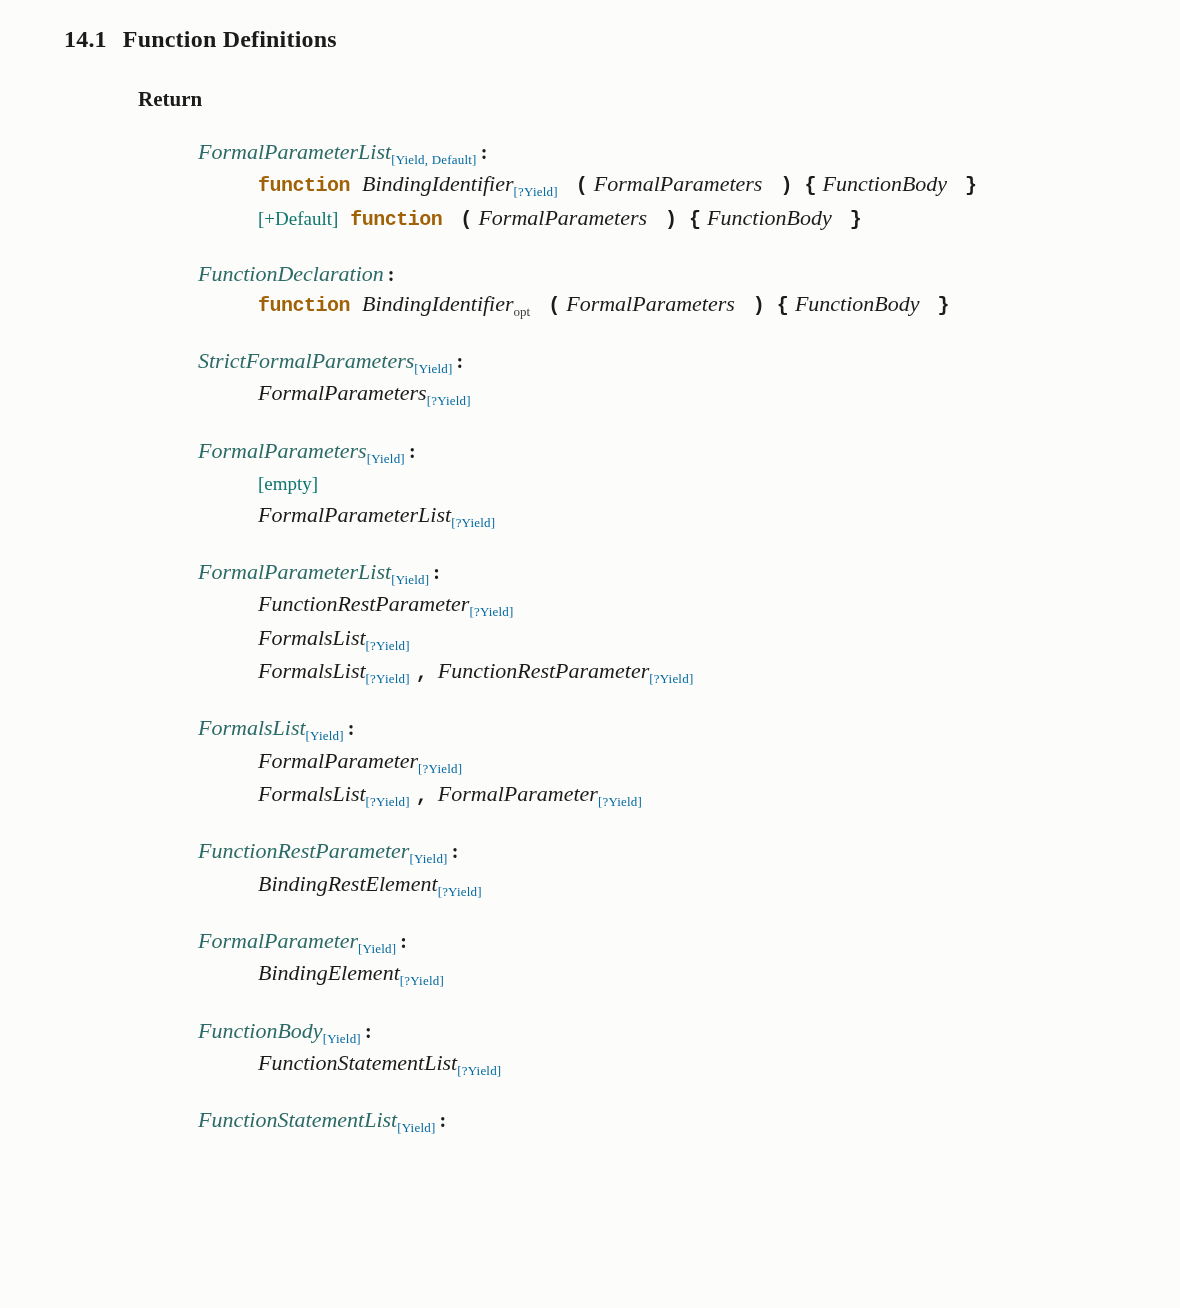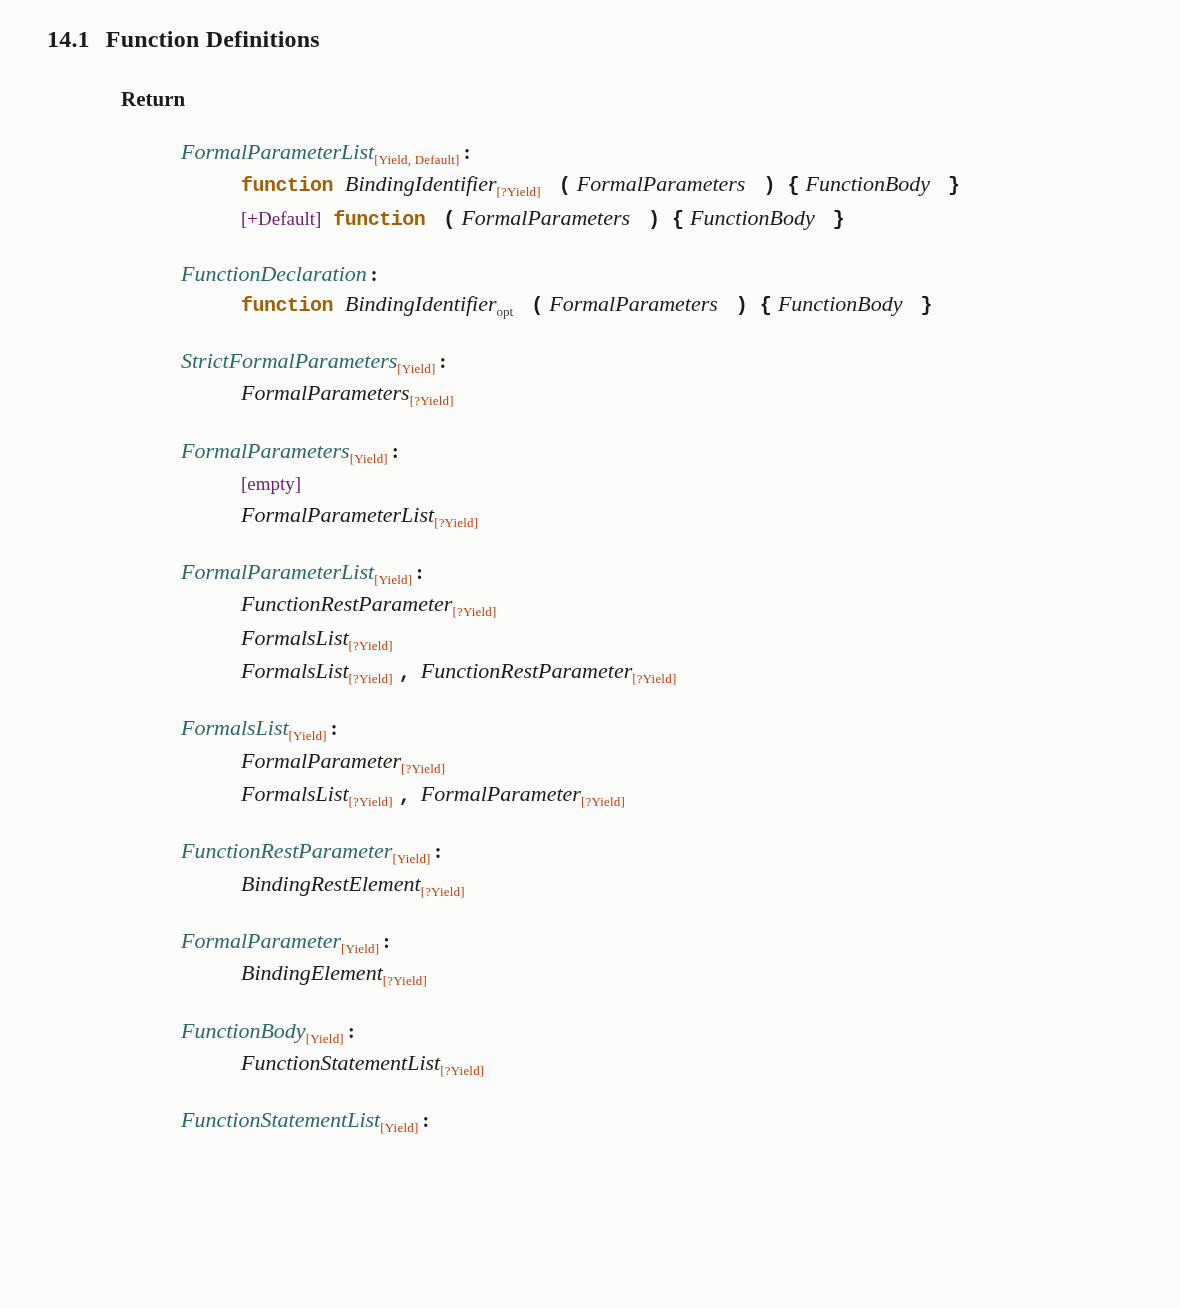--- a/index.html
+++ b/index.html
@@ -8,21 +8,21 @@
     background: #fcfcfa;
   }
   body {
     width: 1180px;
     min-height: 1308px;
     font-family: "Liberation Serif", serif;
     color: #1b1b1b;
     position: relative;
   }
   .page {
-    padding: 26px 40px 40px 47px;
+    padding: 26px 40px 40px 64px;
     box-sizing: border-box;
   }
   h1.sec-title {
     font-size: 24px;
     font-weight: bold;
     margin: 0 0 0 0;
     letter-spacing: 0.2px;
   }
   h1.sec-title .num {
     margin-right: 16px;
@@ -82,25 +82,25 @@
     font-family: "Liberation Mono", monospace;
     font-weight: bold;
     font-size: 20px;
     color: #1b1b1b;
     margin: 0 10px 0 6px;
   }
   .gmod {
     font-family: "Liberation Serif", serif;
     font-style: normal;
     font-size: 19px;
-    color: #701a75;
+    color: #0f766e;
   }
   sub.params {
     font-size: 13px;
-    color: #c2410c;
+    color: #0369a1;
     font-style: normal;
     vertical-align: -0.35em;
     letter-spacing: 0.2px;
   }
   sub.opt {
     font-size: 13px;
     color: #404040;
     font-style: normal;
     vertical-align: -0.35em;
   }

